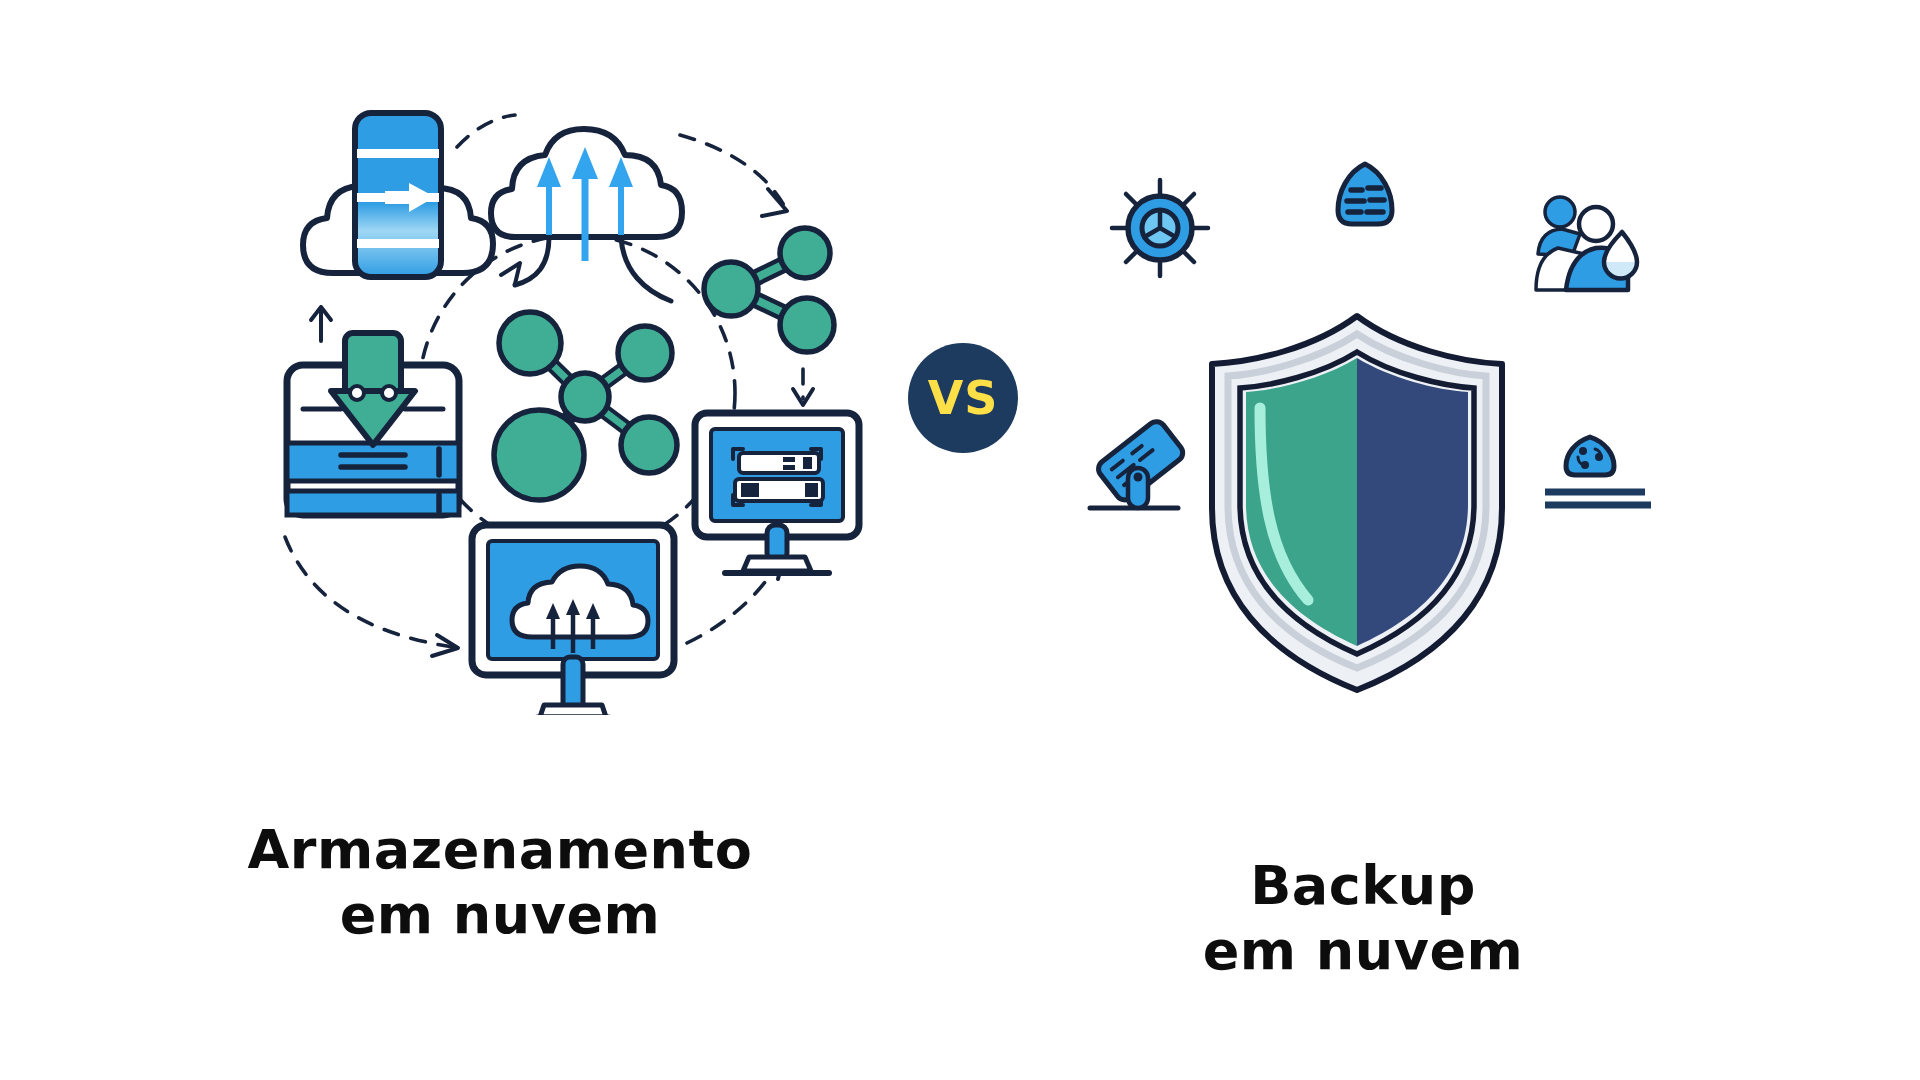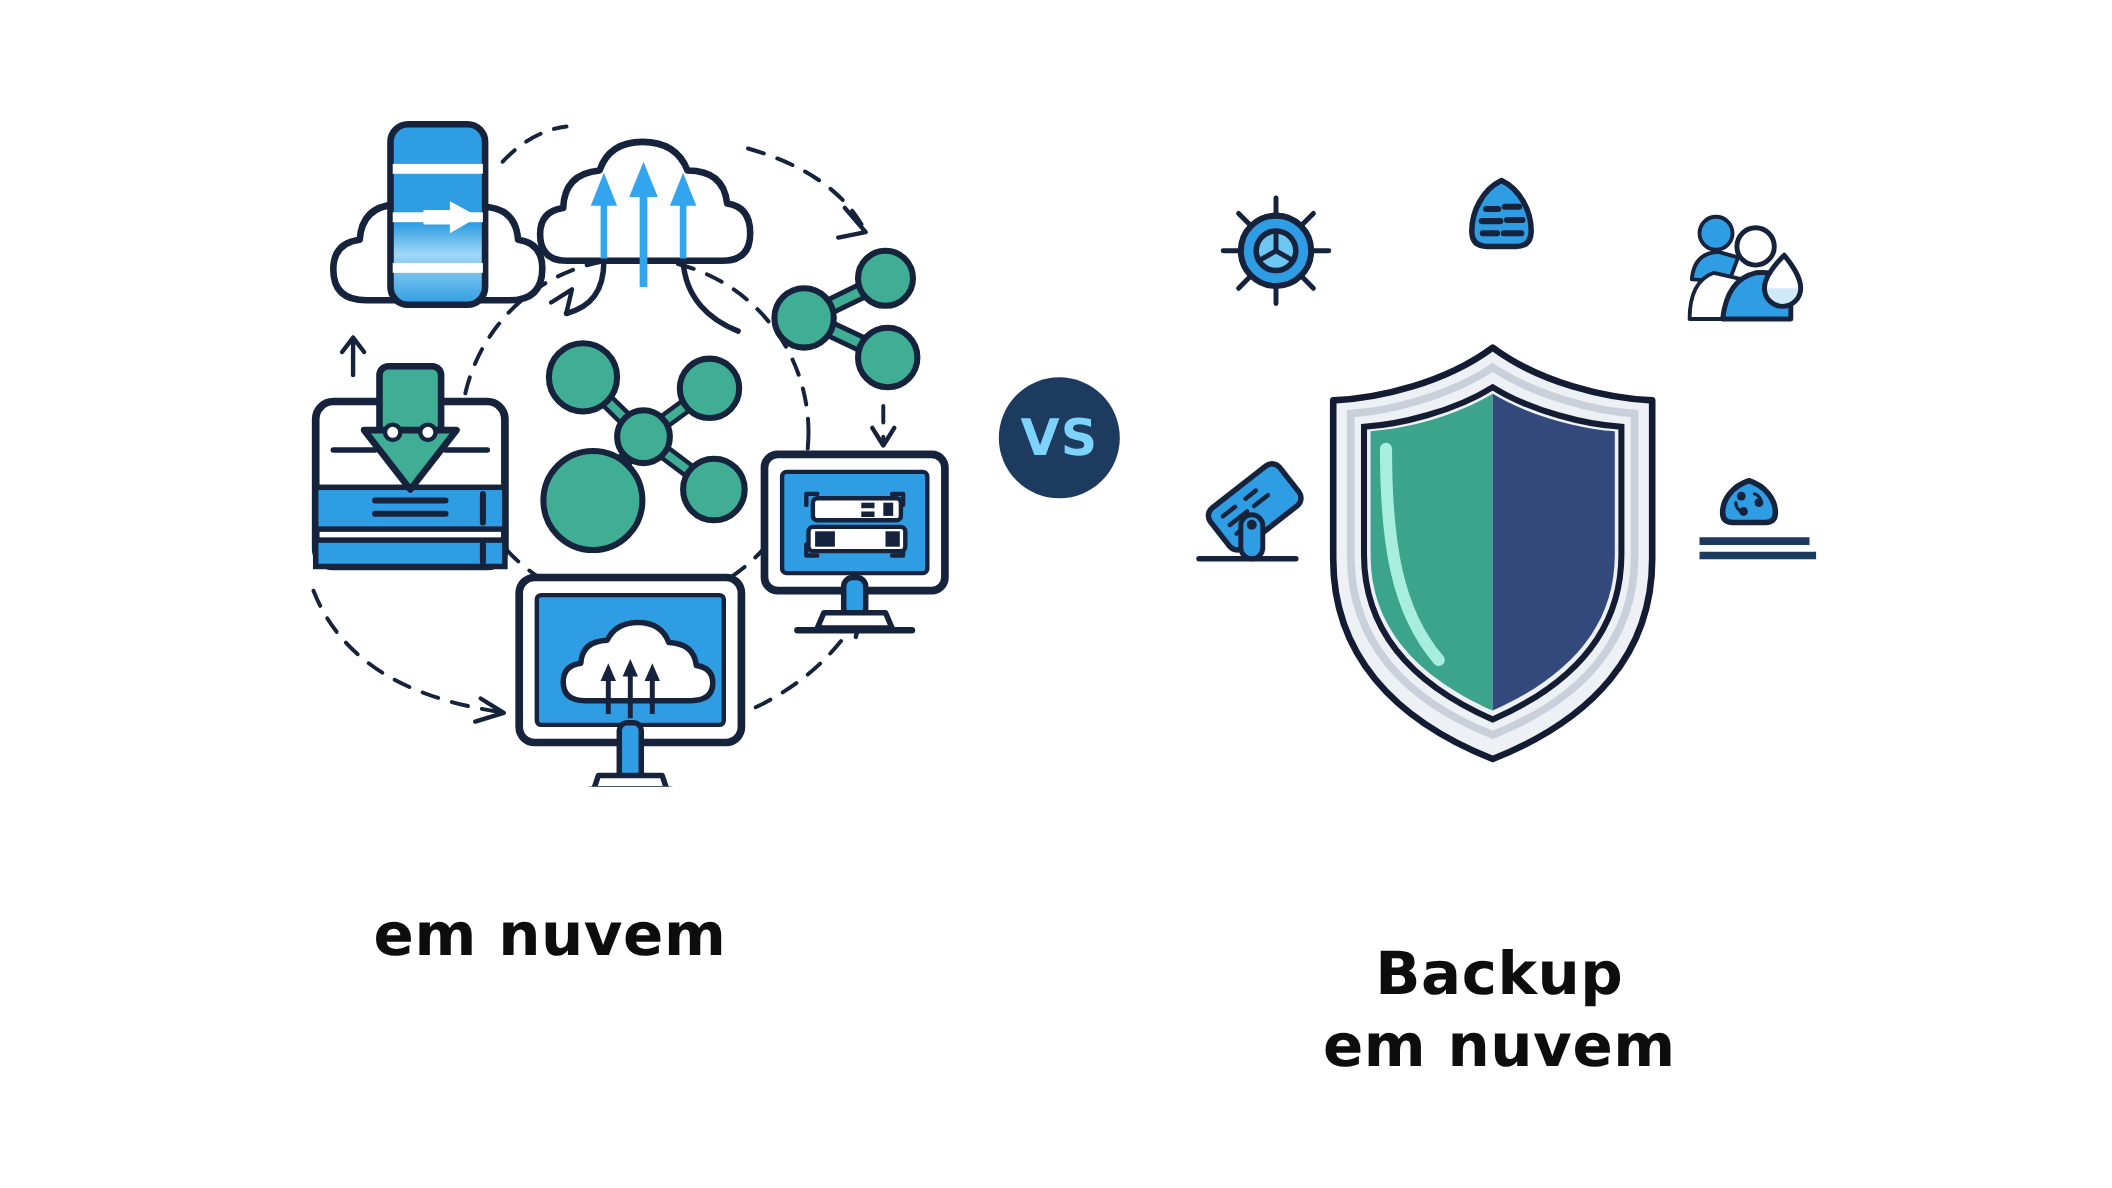--- a/index.html
+++ b/index.html
@@ -11,21 +11,21 @@
     --text:#0d0d0d; --shadow:#dde2e8; --bg:#ffffff;
   }
   *{margin:0;padding:0;box-sizing:border-box;}
   html,body{width:1920px;height:1080px;overflow:hidden;background:var(--bg);
     font-family:"DejaVu Sans","Liberation Sans",sans-serif;}
   .stage{position:relative;width:1920px;height:1080px;background:var(--bg);}
   .illu{position:absolute;}
   .illu-left{left:225px;top:85px;width:660px;height:630px;}
   .illu-right{left:1050px;top:120px;width:640px;height:600px;}
   .vs-badge{position:absolute;left:908px;top:343px;width:110px;height:110px;
-    border-radius:50%;background:var(--vs-navy);color:#7dd3fc;
+    border-radius:50%;background:var(--vs-navy);color:#fde047;
     display:flex;align-items:center;justify-content:center;
     font-size:46px;font-weight:700;letter-spacing:1px;}
   .caption{position:absolute;top:818px;width:700px;text-align:center;
     color:var(--text);font-weight:700;font-size:54px;line-height:1.2;
     letter-spacing:0.5px;}
   .caption-left{left:150px;}
   .caption-right{left:1013px;margin-top:36px;}
   .dash{fill:none;stroke:var(--navy);stroke-width:3.6;stroke-dasharray:15 13;stroke-linecap:round;}
   .ah{fill:none;stroke:var(--navy);stroke-width:4;stroke-linejoin:round;stroke-linecap:round;}
 </style>
@@ -218,20 +218,21 @@
           <circle cx="54" cy="22" r="4"></circle>
           <circle cx="40" cy="30" r="4"></circle>
       </g>
       <path d="M33 22 a8 8 0 0 0 6 8 M50 14 a8 8 0 0 1 6 8" stroke="var(--navy)" stroke-width="3" fill="none" stroke-linecap="round"></path>
       <line x1="0" y1="57" x2="100" y2="57" stroke="var(--vs-navy)" stroke-width="7"></line>
       <line x1="0" y1="70" x2="106" y2="70" stroke="var(--vs-navy)" stroke-width="7"></line>
     </g>
   </svg>
 
   <div class="caption caption-left">
+    <div>Armazenamento</div>
     <div>em nuvem</div>
   </div>
 
   <div class="caption caption-right">
     <div>Backup</div>
     <div>em nuvem</div>
   </div>
 
 </div>
 

